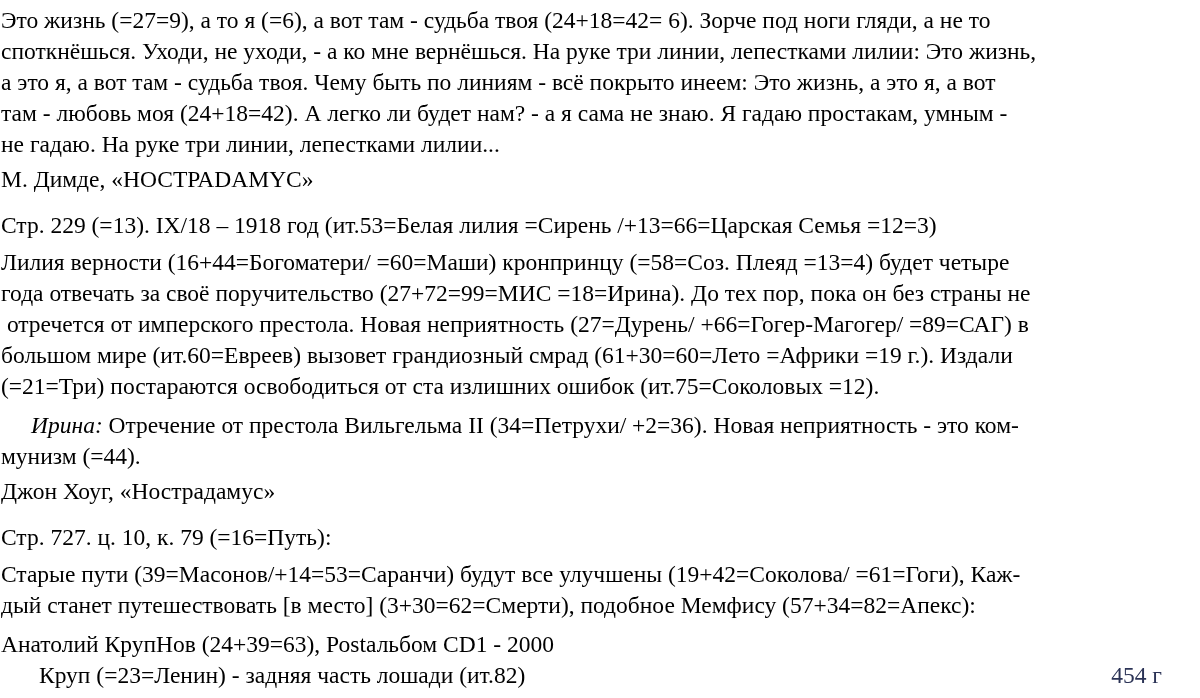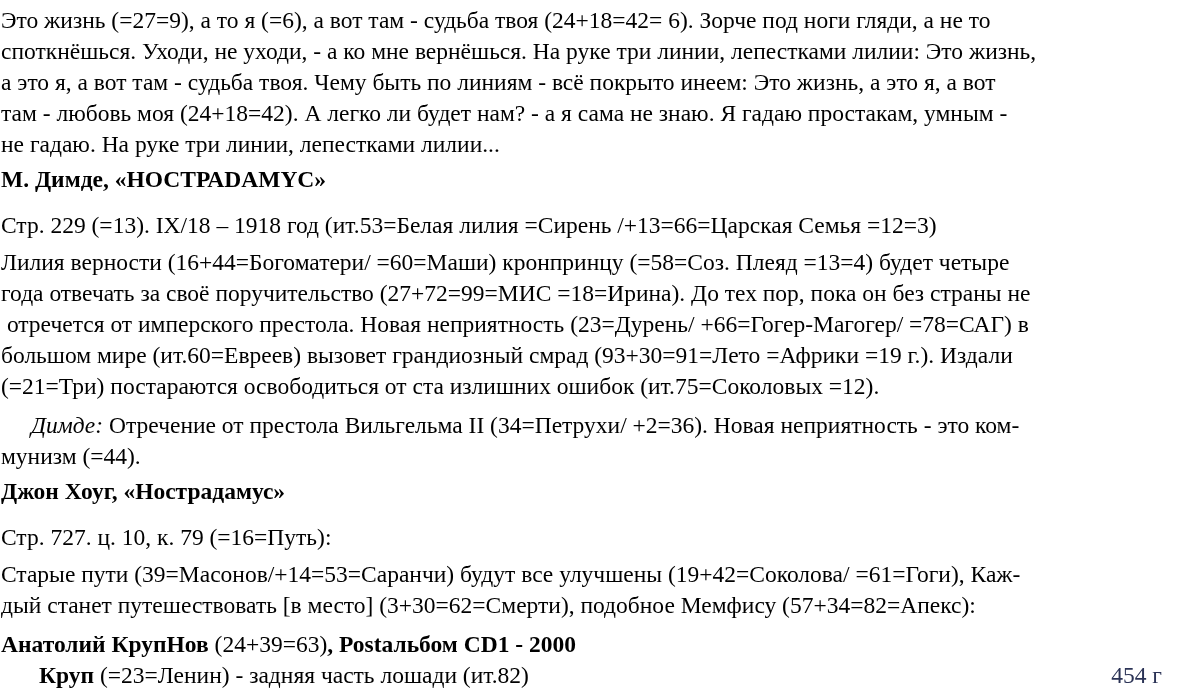--- a/index.html
+++ b/index.html
@@ -12,21 +12,21 @@
     overflow:hidden;
   }
   .doc{
     padding:5px 8px 0 1px;
   }
   .line{
     line-height:31px;
     white-space:pre;
   }
   .line-content{white-space:pre;}
-  .b{font-weight:bold;}
+  .b{font-weight:normal;}
   .i{font-style:italic;}
   .heading{margin-top:4px;margin-bottom:15px;}
   .after-heading{margin-bottom:6px;}
   .gap-top-sm{margin-top:8px;}
   .gap-top-xs{margin-top:5px;}
   .indent{padding-left:30px;}
   .indent-lg{padding-left:38px;}
   .has-footer{display:flex;justify-content:space-between;align-items:flex-end;}
   .footer-val{padding-right:30px;}
 </style>
@@ -37,24 +37,24 @@
   <div>
       <div class="line"><span class="line-content"><span>Это жизнь (=27=9), а то я (=6), а вот там - судьба твоя (24+18=42= 6). Зорче под ноги гляди, а не то</span></span></div>
       <div class="line"><span class="line-content"><span>споткнёшься. Уходи, не уходи, - а ко мне вернёшься. На руке три линии, лепестками лилии: Это жизнь,</span></span></div>
       <div class="line"><span class="line-content"><span>а это я, а вот там - судьба твоя. Чему быть по линиям - всё покрыто инеем: Это жизнь, а это я, а вот</span></span></div>
       <div class="line"><span class="line-content"><span>там - любовь моя (24+18=42). А легко ли будет нам? - а я сама не знаю. Я гадаю простакам, умным -</span></span></div>
       <div class="line"><span class="line-content"><span>не гадаю. На руке три линии, лепестками лилии...</span></span></div>
       <div class="line heading"><span class="line-content"><span class="b">М. Димде, «НОСТРАDАМYС»</span></span></div>
       <div class="line after-heading"><span class="line-content"><span>Стр. 229 (=13). IX/18 – 1918 год (ит.53=Белая лилия =Сирень /+13=66=Царская Семья =12=3)</span></span></div>
       <div class="line"><span class="line-content"><span>Лилия верности (16+44=Богоматери/ =60=Маши) кронпринцу (=58=Соз. Плеяд =13=4) будет четыре</span></span></div>
       <div class="line"><span class="line-content"><span>года отвечать за своё поручительство (27+72=99=МИС =18=Ирина). До тех пор, пока он без страны не</span></span></div>
-      <div class="line"><span class="line-content"><span> отречется от имперского престола. Новая неприятность (23=Дурень/ +66=Гогер-Магогер/ =78=САГ) в</span></span></div>
-      <div class="line"><span class="line-content"><span>большом мире (ит.60=Евреев) вызовет грандиозный смрад (93+30=91=Лето =Африки =19 г.). Издали</span></span></div>
+      <div class="line"><span class="line-content"><span> отречется от имперского престола. Новая неприятность (27=Дурень/ +66=Гогер-Магогер/ =89=САГ) в</span></span></div>
+      <div class="line"><span class="line-content"><span>большом мире (ит.60=Евреев) вызовет грандиозный смрад (61+30=60=Лето =Африки =19 г.). Издали</span></span></div>
       <div class="line"><span class="line-content"><span>(=21=Три) постараются освободиться от ста излишних ошибок (ит.75=Соколовых =12).</span></span></div>
-      <div class="line indent gap-top-sm"><span class="line-content"><span class="i">Димде:</span><span> Отречение от престола Вильгельма II (34=Петрухи/ +2=36). Новая неприятность - это ком-</span></span></div>
+      <div class="line indent gap-top-sm"><span class="line-content"><span class="i">Ирина:</span><span> Отречение от престола Вильгельма II (34=Петрухи/ +2=36). Новая неприятность - это ком-</span></span></div>
       <div class="line"><span class="line-content"><span>мунизм (=44).</span></span></div>
       <div class="line heading"><span class="line-content"><span class="b">Джон Хоуг, «Нострадамус»</span></span></div>
       <div class="line after-heading"><span class="line-content"><span>Стр. 727. ц. 10, к. 79 (=16=Путь):</span></span></div>
       <div class="line gap-top-xs"><span class="line-content"><span>Старые пути (39=Масонов/+14=53=Саранчи) будут все улучшены (19+42=Соколова/ =61=Гоги), Каж-</span></span></div>
       <div class="line"><span class="line-content"><span>дый станет путешествовать [в место] (3+30=62=Смерти), подобное Мемфису (57+34=82=Апекс):</span></span></div>
       <div class="line gap-top-sm"><span class="line-content"><span class="b">Анатолий КрупНов </span><span>(24+39=63)</span><span class="b">, Роstальбом CD1 - 2000</span></span></div>
       <div class="line indent-lg has-footer"><span class="line-content"><span class="b">Круп</span><span> (=23=Ленин) - задняя часть лошади (ит.82)</span></span><span class="footer-val" style="color: rgb(43, 51, 86);">454 г</span></div>
     </div>
 </div>
 

